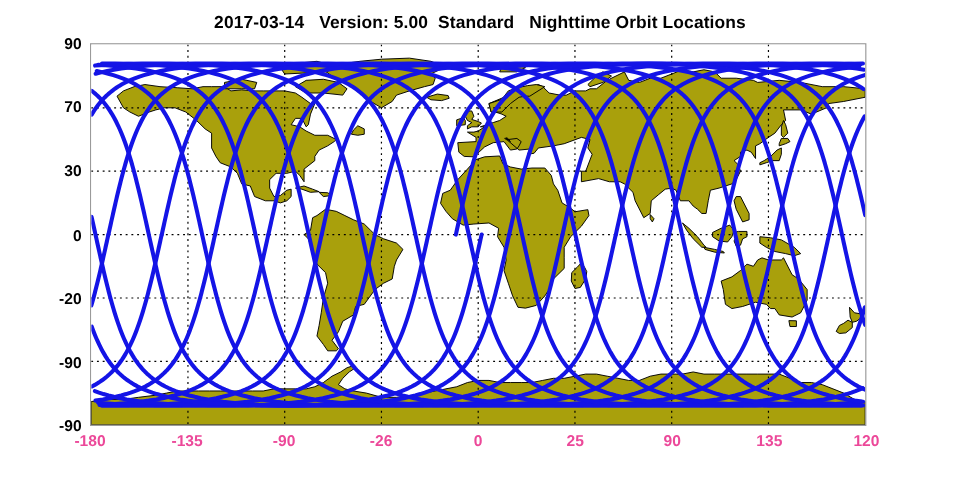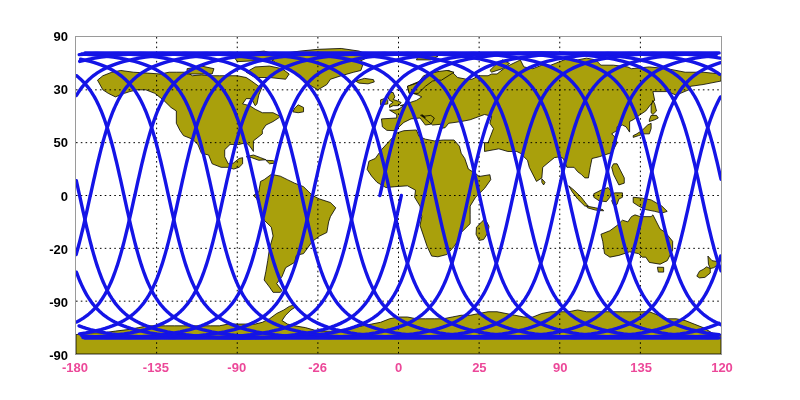--- a/index.html
+++ b/index.html
@@ -32,20 +32,21 @@
     position:absolute; top:360px; text-align:left;
     font-size:13px; font-weight:bold; color:#ec4899;
     transform:translateX(-50%); white-space:nowrap;
   }
 </style>
 </head>
 <body>
 
 <div id="fig">
 
+  <div id="title">2017-03-14   Version: 5.00  Standard   Nighttime Orbit Locations</div>
 
   <div id="plot">
     <svg id="mapsvg" viewBox="0 0 647 319" preserveAspectRatio="none">
         <rect x="0" y="0" width="647" height="319" fill="#ffffff"></rect>
         <g>
           <polygon points="292.05,133.27 293.85,124.94 300.14,122.28 306.43,113.42 314.51,104.56 321.70,96.59 328.89,94.28 341.47,93.57 344.17,100.13 350.46,102.79 359.44,104.56 368.43,103.67 379.21,103.67 384.61,109.88 386.40,116.97 390.00,122.28 393.59,132.92 400.78,137.35 404.38,140.36 415.16,138.59 416.06,143.55 409.77,152.41 400.78,161.27 395.39,170.13 395.39,178.99 395.39,187.86 386.40,196.72 382.81,205.58 379.21,210.89 372.02,218.87 363.04,221.17 356.75,220.46 352.26,210.89 348.66,200.26 345.07,189.63 346.86,180.77 345.07,170.13 339.68,161.27 340.57,154.18 332.49,149.75 319.91,150.64 310.92,151.53 301.93,146.21 296.54,140.01 292.05,133.27" fill="#a9a00c" stroke="#000000" stroke-width="0.8" stroke-linejoin="round"></polygon>
           <polygon points="412.46,186.97 414.26,190.51 413.36,196.72 408.87,203.81 404.38,204.69 401.32,198.49 401.68,191.40 406.17,186.97 409.77,183.07 412.46,186.97" fill="#a9a00c" stroke="#000000" stroke-width="0.8" stroke-linejoin="round"></polygon>
           <polygon points="306.43,82.41 307.32,90.38 311.82,93.93 319.91,94.28 328.89,85.95 336.08,82.41 345.07,81.52 350.46,88.61 355.85,87.73 357.65,85.07 359.44,81.52 355.85,78.86 348.66,79.75 346.86,78.86 350.46,81.52 347.76,78.33 345.61,78.86 348.30,80.64 357.65,88.61 366.63,87.73 364.84,92.16 370.23,91.27 373.82,86.84 386.40,85.07 395.39,83.29 409.77,77.98 416.96,79.75 415.16,86.84 418.75,92.16 413.36,106.33 409.77,106.33 409.77,115.19 424.14,112.54 433.13,115.19 442.12,115.19 445.71,116.97 452.90,124.06 454.70,131.14 461.89,145.32 467.28,141.78 468.18,131.14 474.47,125.83 479.86,121.40 485.25,120.51 488.84,122.28 492.44,131.14 499.63,131.14 503.22,135.57 506.82,138.23 510.41,141.78 514.01,141.78 515.80,131.14 517.60,122.28 524.79,120.51 530.18,118.74 535.57,116.97 539.17,113.42 542.76,106.33 540.96,101.02 537.37,97.47 542.76,93.93 542.76,90.38 548.15,88.61 551.75,90.38 555.34,95.70 555.34,85.07 558.94,83.29 566.13,77.98 571.52,74.43 576.91,67.34 580.50,63.80 578.71,54.94 593.08,54.94 602.07,58.48 614.65,53.17 616.45,49.62 629.03,47.85 647.00,44.31 647.00,37.22 629.03,35.44 611.06,35.44 593.08,31.90 575.11,30.13 557.14,31.90 553.54,30.13 539.17,28.36 526.59,28.36 521.19,23.04 512.21,21.27 503.22,23.04 494.24,21.27 485.25,24.81 476.26,28.36 467.28,28.36 458.29,31.90 449.31,30.13 445.71,23.04 431.33,30.13 422.35,37.22 416.96,37.22 413.36,38.99 404.38,38.99 397.19,42.53 391.79,42.53 382.81,40.76 377.42,35.44 373.82,33.67 368.43,35.44 361.24,35.44 354.05,37.22 348.66,40.76 345.07,44.31 332.49,49.62 334.28,56.71 337.88,56.71 343.27,58.48 346.86,60.26 341.47,63.80 336.08,65.57 330.69,67.34 325.30,69.12 328.89,69.12 323.50,72.66 319.91,73.55 314.51,73.55 321.70,77.98 321.70,81.52 306.43,82.41" fill="#a9a00c" stroke="#000000" stroke-width="0.8" stroke-linejoin="round"></polygon>
           <polygon points="314.51,70.89 318.11,69.12 323.50,69.12 326.20,65.93 323.50,64.69 318.11,62.91 319.91,60.26 318.11,55.82 314.51,55.82 312.72,60.26 314.51,63.80 318.11,65.57 314.51,68.23 314.51,70.89" fill="#a9a00c" stroke="#000000" stroke-width="0.8" stroke-linejoin="round"></polygon>
           <polygon points="305.53,68.23 312.72,67.34 312.72,63.80 310.92,61.50 305.53,63.27 305.53,68.23" fill="#a9a00c" stroke="#000000" stroke-width="0.8" stroke-linejoin="round"></polygon>
@@ -128,22 +129,22 @@
           <path d="M 281.78 159.50 L 281.45 160.99 L 281.12 162.48 L 280.80 163.97 L 280.47 165.46 L 280.15 166.94 L 279.82 168.43 L 279.49 169.92 L 279.16 171.41 L 278.83 172.90 L 278.50 174.39 L 278.17 175.88 L 277.84 177.36 L 277.51 178.85 L 277.17 180.34 L 276.84 181.83 L 276.50 183.32 L 276.16 184.80 L 275.82 186.29 L 275.47 187.78 L 275.13 189.27 L 274.78 190.75 L 274.43 192.24 L 274.08 193.73 L 273.73 195.22 L 273.37 196.70 L 273.01 198.19 L 272.64 199.67 L 272.28 201.16 L 271.91 202.65 L 271.53 204.13 L 271.16 205.62 L 270.78 207.10 L 270.39 208.59 L 270.00 210.07 L 269.61 211.55 L 269.21 213.04 L 268.80 214.52 L 268.39 216.00 L 267.98 217.49 L 267.55 218.97 L 267.13 220.45 L 266.69 221.93 L 266.25 223.41 L 265.80 224.89 L 265.34 226.37 L 264.88 227.85 L 264.41 229.33 L 263.92 230.81 L 263.43 232.28 L 262.93 233.76 L 262.41 235.24 L 261.89 236.71 L 261.35 238.18 L 260.80 239.66 L 260.24 241.13 L 259.66 242.60 L 259.07 244.07 L 258.46 245.54 L 257.84 247.01 L 257.19 248.47 L 256.53 249.94 L 255.84 251.40 L 255.14 252.86 L 254.41 254.32 L 253.65 255.78 L 252.87 257.24 L 252.06 258.69 L 251.21 260.14 L 250.33 261.59 L 249.42 263.04 L 248.46 264.48 L 247.47 265.92 L 246.42 267.36 L 245.33 268.80 L 244.18 270.22 L 242.97 271.65 L 241.69 273.07 L 240.34 274.49 L 238.92 275.89 L 237.40 277.30 L 235.79 278.69 L 234.08 280.08 L 232.24 281.46 L 230.28 282.83 L 228.17 284.19 L 225.89 285.53 L 223.44 286.86 L 220.77 288.17 L 217.88 289.47 L 214.72 290.74 L 211.27 291.99 L 207.49 293.22 L 203.33 294.40 L 198.74 295.55 L 193.67 296.66 L 188.07 297.71 L 181.88 298.71 L 175.03 299.63 L 167.50 300.47 L 159.24 301.22 L 150.27 301.85 L 140.63 302.36 L 130.41 302.74 L 119.77 302.97 L 108.90 303.05 L 98.03 302.97 L 87.39 302.74 L 77.17 302.36 L 67.52 301.85 L 58.55 301.22 L 50.30 300.47 L 42.76 299.63 L 35.92 298.71 L 29.72 297.71 L 24.12 296.66 L 19.06 295.55 L 14.47 294.40 L 10.31 293.22 L 6.52 291.99 L 3.07 290.74" fill="none" stroke="#1414e6" stroke-width="3.4" stroke-linecap="round" stroke-linejoin="round"></path>
           <path d="M 646.92 289.47 L 644.02 288.17 L 641.36 286.86 L 638.90 285.53 L 636.63 284.19 L 634.52 282.83 L 632.55 281.46 L 630.72 280.08 L 629.00 278.69 L 627.39 277.30 L 625.88 275.89 L 624.45 274.49 L 623.10 273.07 L 621.83 271.65 L 620.62 270.22 L 619.47 268.80 L 618.37 267.36 L 617.33 265.92 L 616.33 264.48 L 615.38 263.04 L 614.46 261.59 L 613.58 260.14 L 612.74 258.69 L 611.93 257.24 L 611.14 255.78 L 610.39 254.32 L 609.66 252.86 L 608.95 251.40 L 608.27 249.94 L 607.60 248.47 L 606.96 247.01 L 606.33 245.54 L 605.72 244.07 L 605.13 242.60 L 604.55 241.13 L 603.99 239.66 L 603.44 238.18 L 602.91 236.71 L 602.38 235.24 L 601.87 233.76 L 601.36 232.28 L 600.87 230.81 L 600.39 229.33 L 599.92 227.85 L 599.45 226.37 L 598.99 224.89 L 598.54 223.41 L 598.10 221.93 L 597.67 220.45 L 597.24 218.97 L 596.82 217.49 L 596.40 216.00 L 595.99 214.52 L 595.59 213.04 L 595.19 211.55 L 594.79 210.07 L 594.40 208.59 L 594.02 207.10 L 593.64 205.62 L 593.26 204.13 L 592.89 202.65 L 592.52 201.16 L 592.15 199.67 L 591.79 198.19 L 591.43 196.70 L 591.07 195.22 L 590.71 193.73 L 590.36 192.24 L 590.01 190.75 L 589.67 189.27 L 589.32 187.78 L 588.98 186.29 L 588.64 184.80 L 588.30 183.32 L 587.96 181.83 L 587.62 180.34 L 587.29 178.85 L 586.96 177.36 L 586.62 175.88 L 586.29 174.39 L 585.96 172.90 L 585.63 171.41 L 585.30 169.92 L 584.98 168.43 L 584.65 166.94 L 584.32 165.46 L 584.00 163.97 L 583.67 162.48 L 583.34 160.99 L 583.02 159.50 L 582.69 158.01 L 582.37 156.52 L 582.04 155.03 L 581.72 153.54 L 581.39 152.06 L 581.06 150.57 L 580.73 149.08 L 580.40 147.59 L 580.08 146.10 L 579.75 144.61 L 579.41 143.12 L 579.08 141.64 L 578.75 140.15 L 578.41 138.66 L 578.08 137.17 L 577.74 135.68 L 577.40 134.20 L 577.06 132.71 L 576.72 131.22 L 576.37 129.73 L 576.02 128.25 L 575.67 126.76 L 575.32 125.27 L 574.97 123.78 L 574.61 122.30 L 574.25 120.81 L 573.89 119.33 L 573.52 117.84 L 573.15 116.35 L 572.78 114.87 L 572.40 113.38 L 572.02 111.90 L 571.63 110.41 L 571.24 108.93 L 570.85 107.45 L 570.45 105.96 L 570.04 104.48 L 569.63 103.00 L 569.22 101.51 L 568.80 100.03 L 568.37 98.55 L 567.93 97.07 L 567.49 95.59 L 567.04 94.11 L 566.59 92.63 L 566.12 91.15 L 565.65 89.67 L 565.17 88.19 L 564.67 86.72 L 564.17 85.24 L 563.66 83.76 L 563.13 82.29 L 562.60 80.82 L 562.05 79.34 L 561.48 77.87 L 560.91 76.40 L 560.31 74.93 L 559.71 73.46 L 559.08 71.99 L 558.44 70.53 L 557.77 69.06 L 557.09 67.60 L 556.38 66.14 L 555.65 64.68 L 554.89 63.22 L 554.11 61.76 L 553.30 60.31 L 552.45 58.86 L 551.58 57.41 L 550.66 55.96 L 549.71 54.52 L 548.71 53.08 L 547.66 51.64 L 546.57 50.20 L 545.42 48.78 L 544.21 47.35 L 542.93 45.93 L 541.59 44.51 L 540.16 43.11 L 538.65 41.70 L 537.04 40.31 L 535.32 38.92 L 533.49 37.54 L 531.52 36.17 L 529.41 34.81 L 527.14 33.47 L 524.68 32.14 L 522.02 30.83 L 519.12 29.53 L 515.97 28.26 L 512.52 27.01 L 508.73 25.78 L 504.57 24.60 L 499.98 23.45 L 494.92 22.34 L 489.31 21.29 L 483.12 20.29 L 476.28 19.37 L 468.74 18.53 L 460.49 17.78 L 451.51 17.15 L 441.87 16.64 L 431.65 16.26 L 421.01 16.03 L 410.14 15.95 L 399.27 16.03 L 388.63 16.26 L 378.41 16.64 L 368.77 17.15 L 359.79 17.78 L 351.54 18.53 L 344.00 19.37 L 337.16 20.29 L 330.97 21.29 L 325.36 22.34 L 320.30 23.45 L 315.71 24.60 L 311.55 25.78 L 307.76 27.01 L 304.31 28.26 L 301.16 29.53 L 298.26 30.83 L 295.60 32.14 L 293.14 33.47 L 290.87 34.81 L 288.76 36.17 L 286.79 37.54 L 284.96 38.92 L 283.24 40.31 L 281.63 41.70 L 280.12 43.11 L 278.69 44.51 L 277.35 45.93 L 276.07 47.35 L 274.86 48.78 L 273.71 50.20 L 272.62 51.64 L 271.57 53.08 L 270.57 54.52 L 269.62 55.96 L 268.70 57.41 L 267.83 58.86 L 266.98 60.31 L 266.17 61.76 L 265.39 63.22 L 264.63 64.68 L 263.90 66.14 L 263.19 67.60 L 262.51 69.06 L 261.84 70.53 L 261.20 71.99 L 260.57 73.46 L 259.97 74.93 L 259.37 76.40 L 258.80 77.87 L 258.23 79.34 L 257.68 80.82 L 257.15 82.29 L 256.62 83.76 L 256.11 85.24 L 255.61 86.72 L 255.11 88.19 L 254.63 89.67 L 254.16 91.15 L 253.69 92.63 L 253.24 94.11 L 252.79 95.59 L 252.35 97.07 L 251.91 98.55 L 251.48 100.03 L 251.06 101.51 L 250.65 103.00 L 250.24 104.48 L 249.83 105.96 L 249.43 107.45 L 249.04 108.93 L 248.65 110.41 L 248.26 111.90 L 247.88 113.38 L 247.50 114.87 L 247.13 116.35 L 246.76 117.84 L 246.39 119.33 L 246.03 120.81 L 245.67 122.30 L 245.31 123.78 L 244.96 125.27 L 244.61 126.76 L 244.26 128.25 L 243.91 129.73 L 243.56 131.22 L 243.22 132.71 L 242.88 134.20 L 242.54 135.68 L 242.20 137.17 L 241.87 138.66 L 241.53 140.15 L 241.20 141.64 L 240.87 143.12 L 240.53 144.61 L 240.20 146.10 L 239.88 147.59 L 239.55 149.08 L 239.22 150.57 L 238.89 152.06 L 238.57 153.54 L 238.24 155.03 L 237.91 156.52 L 237.59 158.01 L 237.26 159.50" fill="none" stroke="#1414e6" stroke-width="3.4" stroke-linecap="round" stroke-linejoin="round"></path>
           <path d="M 326.35 159.50 L 326.02 160.99 L 325.70 162.48 L 325.37 163.97 L 325.04 165.46 L 324.72 166.94 L 324.39 168.43 L 324.06 169.92 L 323.73 171.41 L 323.40 172.90 L 323.07 174.39 L 322.74 175.88 L 322.41 177.36 L 322.08 178.85 L 321.74 180.34 L 321.41 181.83 L 321.07 183.32 L 320.73 184.80 L 320.39 186.29 L 320.05 187.78 L 319.70 189.27 L 319.35 190.75 L 319.00 192.24 L 318.65 193.73 L 318.30 195.22 L 317.94 196.70 L 317.58 198.19 L 317.22 199.67 L 316.85 201.16 L 316.48 202.65 L 316.11 204.13 L 315.73 205.62 L 315.35 207.10 L 314.96 208.59 L 314.57 210.07 L 314.18 211.55 L 313.78 213.04 L 313.37 214.52 L 312.96 216.00 L 312.55 217.49 L 312.13 218.97 L 311.70 220.45 L 311.26 221.93 L 310.82 223.41 L 310.37 224.89 L 309.92 226.37 L 309.45 227.85 L 308.98 229.33 L 308.49 230.81 L 308.00 232.28 L 307.50 233.76 L 306.99 235.24 L 306.46 236.71 L 305.92 238.18 L 305.38 239.66 L 304.81 241.13 L 304.24 242.60 L 303.64 244.07 L 303.03 245.54 L 302.41 247.01 L 301.76 248.47 L 301.10 249.94 L 300.42 251.40 L 299.71 252.86 L 298.98 254.32 L 298.22 255.78 L 297.44 257.24 L 296.63 258.69 L 295.78 260.14 L 294.90 261.59 L 293.99 263.04 L 293.03 264.48 L 292.04 265.92 L 290.99 267.36 L 289.90 268.80 L 288.75 270.22 L 287.54 271.65 L 286.26 273.07 L 284.92 274.49 L 283.49 275.89 L 281.97 277.30 L 280.37 278.69 L 278.65 280.08 L 276.82 281.46 L 274.85 282.83 L 272.74 284.19 L 270.47 285.53 L 268.01 286.86 L 265.35 288.17 L 262.45 289.47 L 259.30 290.74 L 255.84 291.99 L 252.06 293.22 L 247.90 294.40 L 243.31 295.55 L 238.25 296.66 L 232.64 297.71 L 226.45 298.71 L 219.61 299.63 L 212.07 300.47 L 203.81 301.22 L 194.84 301.85 L 185.20 302.36 L 174.98 302.74 L 164.34 302.97 L 153.47 303.05 L 142.60 302.97 L 131.96 302.74 L 121.74 302.36 L 112.10 301.85 L 103.12 301.22 L 94.87 300.47 L 87.33 299.63 L 80.49 298.71 L 74.29 297.71 L 68.69 296.66 L 63.63 295.55 L 59.04 294.40 L 54.88 293.22 L 51.09 291.99 L 47.64 290.74 L 44.49 289.47 L 41.59 288.17 L 38.93 286.86 L 36.47 285.53 L 34.20 284.19 L 32.09 282.83 L 30.12 281.46 L 28.29 280.08 L 26.57 278.69 L 24.96 277.30 L 23.45 275.89 L 22.02 274.49 L 20.67 273.07 L 19.40 271.65 L 18.19 270.22 L 17.04 268.80 L 15.94 267.36 L 14.90 265.92 L 13.90 264.48 L 12.95 263.04 L 12.03 261.59 L 11.16 260.14 L 10.31 258.69 L 9.50 257.24 L 8.71 255.78 L 7.96 254.32 L 7.23 252.86 L 6.52 251.40 L 5.84 249.94 L 5.17 248.47 L 4.53 247.01 L 3.90 245.54 L 3.29 244.07 L 2.70 242.60 L 2.13 241.13 L 1.56 239.66 L 1.01 238.18 L 0.48 236.71" fill="none" stroke="#1414e6" stroke-width="3.4" stroke-linecap="round" stroke-linejoin="round"></path>
           <path d="M 646.95 235.24 L 646.44 233.76 L 645.94 232.28 L 645.44 230.81 L 644.96 229.33 L 644.49 227.85 L 644.02 226.37 L 643.56 224.89 L 643.12 223.41 L 642.67 221.93 L 642.24 220.45 L 641.81 218.97 L 641.39 217.49 L 640.97 216.00 L 640.56 214.52 L 640.16 213.04 L 639.76 211.55 L 639.37 210.07 L 638.98 208.59 L 638.59 207.10 L 638.21 205.62 L 637.83 204.13 L 637.46 202.65 L 637.09 201.16 L 636.72 199.67 L 636.36 198.19 L 636.00 196.70 L 635.64 195.22 L 635.29 193.73 L 634.93 192.24 L 634.58 190.75 L 634.24 189.27 L 633.89 187.78 L 633.55 186.29 L 633.21 184.80 L 632.87 183.32 L 632.53 181.83 L 632.19 180.34 L 631.86 178.85 L 631.53 177.36 L 631.19 175.88 L 630.86 174.39 L 630.53 172.90 L 630.20 171.41 L 629.88 169.92 L 629.55 168.43 L 629.22 166.94 L 628.89 165.46 L 628.57 163.97 L 628.24 162.48 L 627.92 160.99 L 627.59 159.50 L 627.26 158.01 L 626.94 156.52 L 626.61 155.03 L 626.29 153.54 L 625.96 152.06 L 625.63 150.57 L 625.30 149.08 L 624.98 147.59 L 624.65 146.10 L 624.32 144.61 L 623.99 143.12 L 623.65 141.64 L 623.32 140.15 L 622.99 138.66 L 622.65 137.17 L 622.31 135.68 L 621.97 134.20 L 621.63 132.71 L 621.29 131.22 L 620.94 129.73 L 620.60 128.25 L 620.25 126.76 L 619.89 125.27 L 619.54 123.78 L 619.18 122.30 L 618.82 120.81 L 618.46 119.33 L 618.09 117.84 L 617.72 116.35 L 617.35 114.87 L 616.97 113.38 L 616.59 111.90 L 616.20 110.41 L 615.81 108.93 L 615.42 107.45 L 615.02 105.96 L 614.62 104.48 L 614.21 103.00 L 613.79 101.51 L 613.37 100.03 L 612.94 98.55 L 612.51 97.07 L 612.06 95.59 L 611.62 94.11 L 611.16 92.63 L 610.69 91.15 L 610.22 89.67 L 609.74 88.19 L 609.24 86.72 L 608.74 85.24 L 608.23 83.76 L 607.70 82.29 L 607.17 80.82 L 606.62 79.34 L 606.05 77.87 L 605.48 76.40 L 604.89 74.93 L 604.28 73.46 L 603.65 71.99 L 603.01 70.53 L 602.34 69.06 L 601.66 67.60 L 600.95 66.14 L 600.22 64.68 L 599.47 63.22 L 598.68 61.76 L 597.87 60.31 L 597.02 58.86 L 596.15 57.41 L 595.23 55.96 L 594.28 54.52 L 593.28 53.08 L 592.24 51.64 L 591.14 50.20 L 589.99 48.78 L 588.78 47.35 L 587.51 45.93 L 586.16 44.51 L 584.73 43.11 L 583.22 41.70 L 581.61 40.31 L 579.89 38.92 L 578.06 37.54 L 576.09 36.17 L 573.98 34.81 L 571.71 33.47 L 569.25 32.14 L 566.59 30.83 L 563.69 29.53 L 560.54 28.26 L 557.09 27.01 L 553.30 25.78 L 549.14 24.60 L 544.55 23.45 L 539.49 22.34 L 533.89 21.29 L 527.69 20.29 L 520.85 19.37 L 513.31 18.53 L 505.06 17.78 L 496.08 17.15 L 486.44 16.64 L 476.22 16.26 L 465.58 16.03 L 454.71 15.95 L 443.84 16.03 L 433.20 16.26 L 422.98 16.64 L 413.34 17.15 L 404.37 17.78 L 396.11 18.53 L 388.57 19.37 L 381.73 20.29 L 375.54 21.29 L 369.93 22.34 L 364.87 23.45 L 360.28 24.60 L 356.12 25.78 L 352.34 27.01 L 348.88 28.26 L 345.73 29.53 L 342.83 30.83 L 340.17 32.14 L 337.71 33.47 L 335.44 34.81 L 333.33 36.17 L 331.36 37.54 L 329.53 38.92 L 327.81 40.31 L 326.21 41.70 L 324.69 43.11 L 323.26 44.51 L 321.92 45.93 L 320.64 47.35 L 319.43 48.78 L 318.28 50.20 L 317.19 51.64 L 316.14 53.08 L 315.15 54.52 L 314.19 55.96 L 313.28 57.41 L 312.40 58.86 L 311.55 60.31 L 310.74 61.76 L 309.96 63.22 L 309.20 64.68 L 308.47 66.14 L 307.76 67.60 L 307.08 69.06 L 306.42 70.53 L 305.77 71.99 L 305.15 73.46 L 304.54 74.93 L 303.94 76.40 L 303.37 77.87 L 302.80 79.34 L 302.26 80.82 L 301.72 82.29 L 301.19 83.76 L 300.68 85.24 L 300.18 86.72 L 299.69 88.19 L 299.20 89.67 L 298.73 91.15 L 298.26 92.63 L 297.81 94.11 L 297.36 95.59 L 296.92 97.07 L 296.48 98.55 L 296.05 100.03 L 295.63 101.51 L 295.22 103.00 L 294.81 104.48 L 294.40 105.96 L 294.00 107.45 L 293.61 108.93 L 293.22 110.41 L 292.83 111.90 L 292.45 113.38 L 292.07 114.87 L 291.70 116.35 L 291.33 117.84 L 290.96 119.33 L 290.60 120.81 L 290.24 122.30 L 289.88 123.78 L 289.53 125.27 L 289.18 126.76 L 288.83 128.25 L 288.48 129.73 L 288.13 131.22 L 287.79 132.71 L 287.45 134.20 L 287.11 135.68 L 286.77 137.17 L 286.44 138.66 L 286.10 140.15 L 285.77 141.64 L 285.44 143.12 L 285.11 144.61 L 284.78 146.10 L 284.45 147.59 L 284.12 149.08 L 283.79 150.57 L 283.46 152.06 L 283.14 153.54 L 282.81 155.03 L 282.48 156.52 L 282.16 158.01 L 281.83 159.50" fill="none" stroke="#1414e6" stroke-width="3.4" stroke-linecap="round" stroke-linejoin="round"></path>
         </g>
       </svg>
   </div>
 
   <div id="ylabels">
       <div class="ytick" style="top: 36px;"><span>90</span></div>
-      <div class="ytick" style="top: 89.1667px;"><span>30</span></div>
-      <div class="ytick" style="top: 142.333px;"><span>50</span></div>
+      <div class="ytick" style="top: 89.1667px;"><span>70</span></div>
+      <div class="ytick" style="top: 142.333px;"><span>30</span></div>
       <div class="ytick" style="top: 195.5px;"><span>0</span></div>
       <div class="ytick" style="top: 248.667px;"><span>-20</span></div>
       <div class="ytick" style="top: 301.833px;"><span>-90</span></div>
       <div class="ytick" style="top: 355px;"><span>-90</span></div>
     </div>
   <div id="xlabels">
       <div class="xtick" style="left: 75px;">-180</div>
       <div class="xtick" style="left: 155.875px;">-135</div>
       <div class="xtick" style="left: 236.75px;">-90</div>
       <div class="xtick" style="left: 317.625px;">-26</div>

